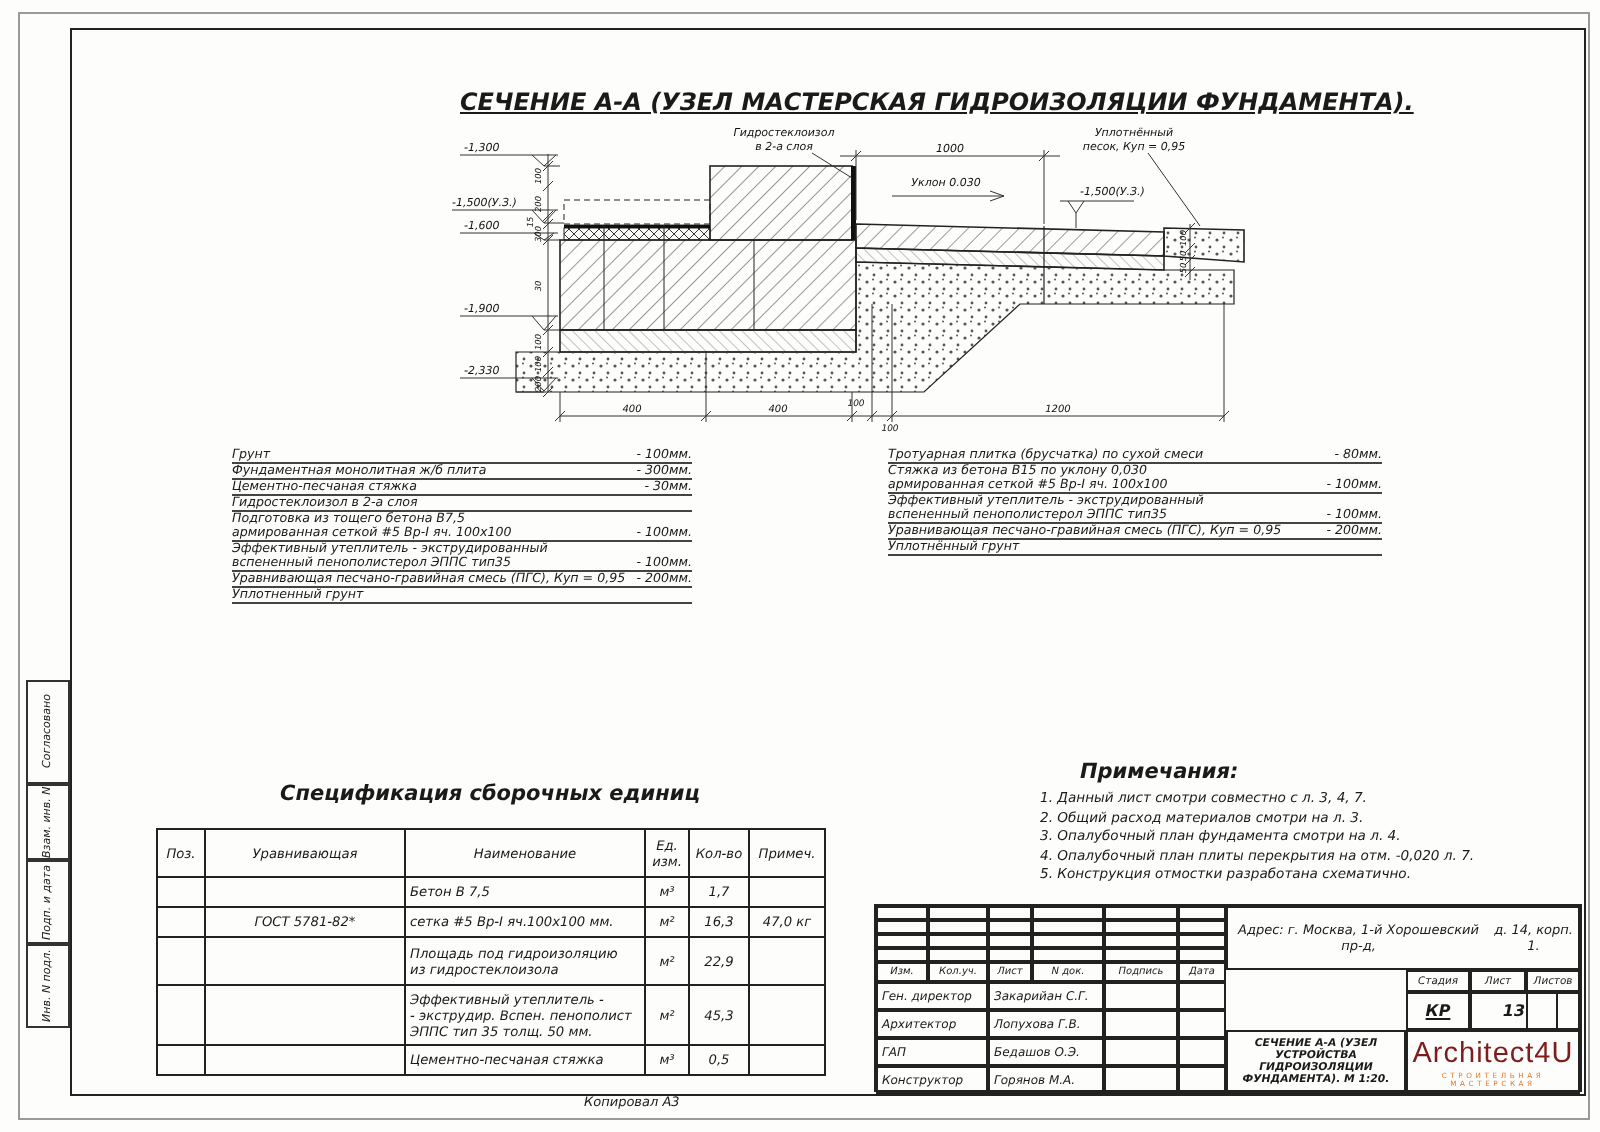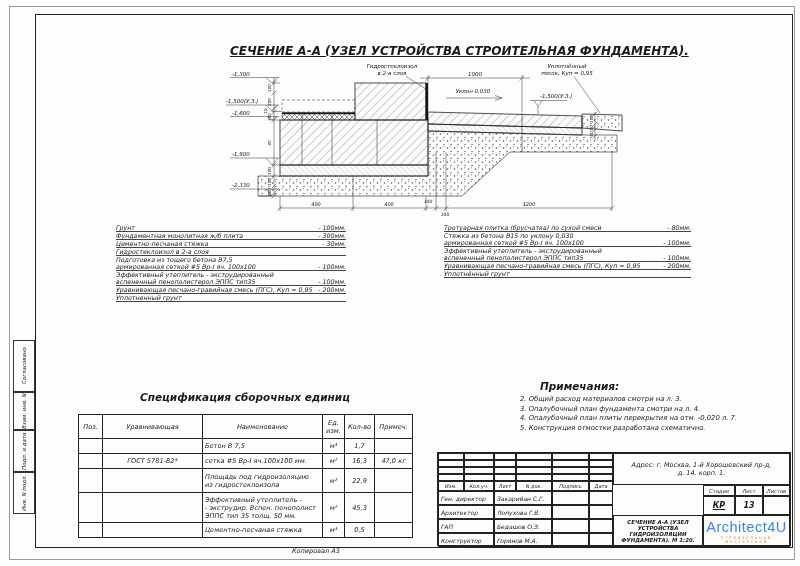--- a/index.html
+++ b/index.html
@@ -19,21 +19,21 @@
   
   .sectitle{font-size:10.5px;font-weight:bold;text-align:left;}
   table.spec{position:absolute;left:78px;top:414px;width:334px;border-collapse:collapse;table-layout:fixed;font-size:6.6px;font-style:italic;}
   table.spec td{border:0.8px solid #222;text-align:center;vertical-align:middle;padding:0 2px;overflow:hidden;}
   .pre{white-space:pre-line;}
   
   .notes-items div{margin-bottom:1.6px;}
   
   .stamp{position:absolute;left:437px;top:452px;width:354px;height:94px;border:1.2px solid #222;box-sizing:border-box;font-style:italic;}
   .cell{position:absolute;border:0.7px solid #222;box-sizing:border-box;display:flex;align-items:center;justify-content:center;text-align:center;overflow:hidden;}
-  .logo-word{font-size:14.5px;color:#3b82f6;font-style:normal;letter-spacing:0.5px;font-family:"Liberation Sans",sans-serif;}
+  .logo-word{font-size:14.5px;color:#7f1d1d;font-style:normal;letter-spacing:0.5px;font-family:"Liberation Sans",sans-serif;}
   .logo-sub{font-size:3.6px;color:#e07b2a;letter-spacing:1.8px;font-style:normal;margin-top:1px;}
   svg text{font-family:"DejaVu Sans",sans-serif;font-style:italic;fill:#111;}
 </style>
 </head>
 <body>
 
 <div class="sheet">
   <div class="frame-outer"></div>
   <div class="frame-inner"></div>
 
@@ -43,21 +43,21 @@
   <div class="mcell" style="top:392px;height:38px;">
       <div class="mtxt">Взам. инв. N</div>
     </div>
   <div class="mcell" style="top:430px;height:42px;">
       <div class="mtxt">Подп. и дата</div>
     </div>
   <div class="mcell" style="top:472px;height:42px;">
       <div class="mtxt">Инв. N подл.</div>
     </div>
 
-  <div class="t title">СЕЧЕНИЕ А-А (УЗЕЛ УСТРОЙСТВА СТРОИТЕЛЬНАЯ ФУНДАМЕНТА).</div>
+  <div class="t title">СЕЧЕНИЕ А-А (УЗЕЛ МАСТЕРСКАЯ ГИДРОИЗОЛЯЦИИ ФУНДАМЕНТА).</div>
 
   <svg style="position:absolute;left:222px;top:62px;" width="450" height="170" viewBox="0 0 450 170">
     <defs>
       <pattern id="ph" patternUnits="userSpaceOnUse" width="6" height="6" patternTransform="rotate(45)">
           <line x1="0" y1="0" x2="0" y2="6" stroke="#555" stroke-width="0.6"></line>
         </pattern>
       <pattern id="ph2" patternUnits="userSpaceOnUse" width="4" height="4" patternTransform="rotate(-45)">
           <line x1="0" y1="0" x2="0" y2="4" stroke="#888" stroke-width="0.5"></line>
         </pattern>
       <pattern id="px" patternUnits="userSpaceOnUse" width="5" height="5">
@@ -284,20 +284,21 @@
       <td style="text-align:left">Цементно-песчаная стяжка</td>
       <td>м³</td>
       <td>0,5</td>
       <td></td>
     </tr>
   </tbody>
     </table>
 
   <div class="t sectitle" style="left:540px;top:380px;width:130px;">Примечания:</div>
   <div class="t notes-items" style="left:520px;top:395px;width:250px;font-size:6.8px;white-space:normal;">
+    <div>1. Данный лист смотри совместно с л. 3, 4, 7.</div>
     <div>2. Общий расход материалов смотри на л. 3.</div>
     <div>3. Опалубочный план фундамента смотри на л. 4.</div>
     <div>4. Опалубочный план плиты перекрытия на отм. -0,020 л. 7.</div>
     <div>5. Конструкция отмостки разработана схематично.</div>
   </div>
 
   <div class="stamp">
 
     <div class="cell" style="left:0;top:0;width:26px;height:7px;"></div>
       <div class="cell" style="left:26px;top:0;width:30px;height:7px;"></div>
@@ -341,29 +342,29 @@
     <div class="cell" style="left:151px;top:52px;width:24px;height:14px;"></div>
     <div class="cell" style="left:0;top:66px;width:56px;height:14px;font-size:6px;justify-content:flex-start;padding-left:2px;">ГАП</div>
     <div class="cell" style="left:56px;top:66px;width:58px;height:14px;font-size:6px;justify-content:flex-start;padding-left:2px;">Бедашов О.Э.</div>
     <div class="cell" style="left:114px;top:66px;width:37px;height:14px;"></div>
     <div class="cell" style="left:151px;top:66px;width:24px;height:14px;"></div>
     <div class="cell" style="left:0;top:80px;width:56px;height:14px;font-size:6px;justify-content:flex-start;padding-left:2px;">Конструктор</div>
     <div class="cell" style="left:56px;top:80px;width:58px;height:14px;font-size:6px;justify-content:flex-start;padding-left:2px;">Горянов М.А.</div>
     <div class="cell" style="left:114px;top:80px;width:37px;height:14px;"></div>
     <div class="cell" style="left:151px;top:80px;width:24px;height:14px;"></div>
 
-    <div class="cell" style="left:175px;top:0;width:177px;height:32px;font-size:6.5px;flex-direction:column;">
+    <div class="cell" style="left:175px;top:0;width:177px;height:32px;font-size:6.5px;flex-direction:row;">
       <div>Адрес: г. Москва, 1-й Хорошевский пр-д,</div>
       <div>д. 14, корп. 1.</div>
     </div>
     <div class="cell" style="left:265px;top:32px;width:32px;height:11px;font-size:5.2px;">Стадия</div>
     <div class="cell" style="left:297px;top:32px;width:28px;height:11px;font-size:5.2px;">Лист</div>
     <div class="cell" style="left:325px;top:32px;width:27px;height:11px;font-size:5.2px;">Листов</div>
     <div class="cell" style="left:265px;top:43px;width:32px;height:19px;font-size:8px;font-weight:bold;text-decoration:underline;">КР</div>
-    <div class="cell" style="left:297px;top:43px;width:28px;height:19px;font-size:8px;font-weight:bold;">13</div>
+    <div class="cell" style="left:297px;top:43px;width:44px;height:19px;font-size:8px;font-weight:bold;">13</div>
     <div class="cell" style="left:325px;top:43px;width:27px;height:19px;font-size:8px;"></div>
     <div class="cell" style="left:175px;top:62px;width:90px;height:32px;font-size:5.4px;flex-direction:column;font-weight:bold;">
       <div>СЕЧЕНИЕ А-А (УЗЕЛ УСТРОЙСТВА</div>
       <div>ГИДРОИЗОЛЯЦИИ ФУНДАМЕНТА). М 1:20.</div>
     </div>
     <div class="cell" style="left:265px;top:62px;width:87px;height:32px;flex-direction:column;">
       <div class="logo-word">Architect4U</div>
       <div class="logo-sub">СТРОИТЕЛЬНАЯ МАСТЕРСКАЯ</div>
     </div>
   </div>

